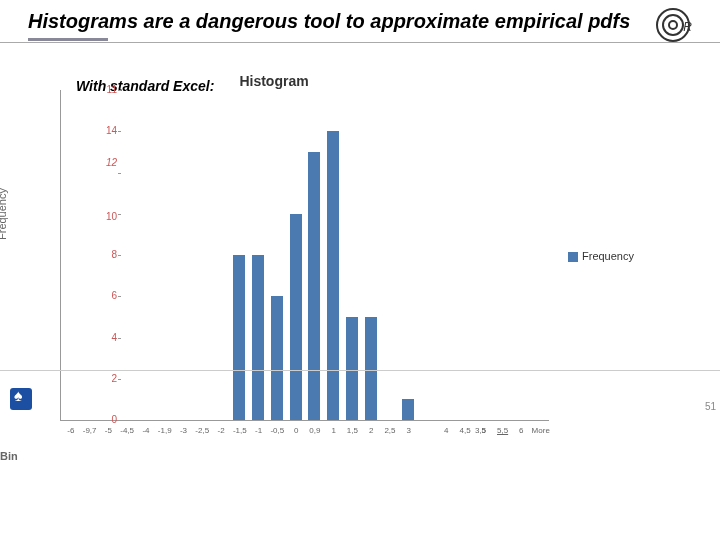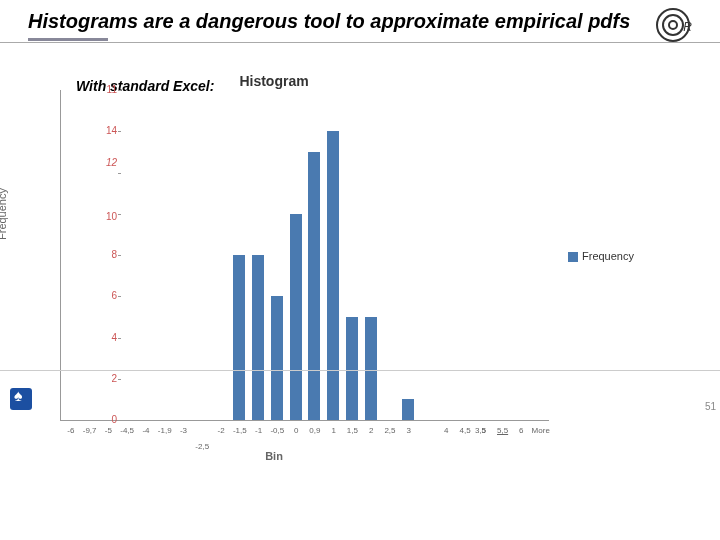--- a/index.html
+++ b/index.html
@@ -11,21 +11,21 @@
   .ring{position:absolute;border:2px solid #333;border-radius:50%;box-sizing:border-box}
   .r1{left:0;top:0;width:34px;height:34px}
   .r2{left:6px;top:6px;width:22px;height:22px}
   .r3{left:12px;top:12px;width:10px;height:10px}
   .r-label{position:absolute;right:28px;top:20px;font-style:italic;font-size:12px;color:#333}
   .annot{position:absolute;left:76px;top:78px;font-weight:bold;font-style:italic;font-size:14px;color:#000}
   .chart-title{position:absolute;left:0;top:73px;width:548px;text-align:center;font-size:14px;font-weight:bold;color:#333}
   .chart{position:absolute;left:0;top:90px;width:720px}
   .plot{position:absolute;left:60px;top:0;width:488px;height:330px;border-left:1px solid #999;border-bottom:1px solid #999}
   .ylab{position:absolute;left:-4px;top:150px;transform:rotate(-90deg);transform-origin:left top;font-size:11px;color:#666}
-  .xlab{position:absolute;left:0;top:360px;width:548px;text-align:center;font-size:11px;font-weight:bold;color:#666}
+  .xlab{position:absolute;left:0;top:360px;width:548px;font-size:11px;font-weight:bold;color:#666}
   .ytick{position:absolute;left:30px;width:26px;text-align:right;font-size:10px;color:#c55;line-height:10px}
   .ytl{position:absolute;left:57px;width:3px;height:1px;background:#999}
   .xtick{position:absolute;top:336px;font-size:8px;color:#666;text-align:center;width:17px;margin-left:-8px;line-height:9px}
   .bar{position:absolute;bottom:0;width:12px;background:#4a7ab0}
   .legend{position:absolute;left:568px;top:160px;font-size:11px;color:#333}
   .legend .sw{display:inline-block;width:10px;height:10px;background:#4a7ab0;margin-right:4px;vertical-align:middle}
   .footer-rule{position:absolute;left:0;bottom:45px;width:720px;height:1px;background:#ccc}
   .footer{position:absolute;left:10px;bottom:6px}
   .brand{display:flex;align-items:center;gap:4px}
   .spade{width:22px;height:22px;background:#1c4fa1;border-radius:3px;position:relative}
@@ -74,21 +74,21 @@
         <div class="ytl" style="top: 41.25px;"></div>
         <div class="ytick" style="top: -5px;">11</div>
         <div class="ytl" style="top: 0px;"></div>
         <div class="xtick" style="left: 9.38462px;">-6</div>
         <div class="xtick" style="left: 28.1538px;">-9,7</div>
         <div class="xtick" style="left: 46.9231px;">-5</div>
         <div class="xtick" style="left: 65.6923px;">-4,5</div>
         <div class="xtick" style="left: 84.4615px;">-4</div>
         <div class="xtick" style="left: 103.231px;">-1,9</div>
         <div class="xtick" style="left: 122px;">-3</div>
-        <div class="xtick" style="left: 140.769px; margin-top: 16px;">-2,5</div>
+        <div class="xtick" style="left: 140.769px;">-2,5</div>
         <div class="xtick" style="left: 159.538px;">-2</div>
         <div class="bar" style="left: 172.308px; height: 165px;"></div>
         <div class="xtick" style="left: 178.308px;">-1,5</div>
         <div class="bar" style="left: 191.077px; height: 165px;"></div>
         <div class="xtick" style="left: 197.077px;">-1</div>
         <div class="bar" style="left: 209.846px; height: 123.75px;"></div>
         <div class="xtick" style="left: 215.846px;">-0,5</div>
         <div class="bar" style="left: 228.615px; height: 206.25px;"></div>
         <div class="xtick" style="left: 234.615px;">0</div>
         <div class="bar" style="left: 247.385px; height: 268.125px;"></div>

